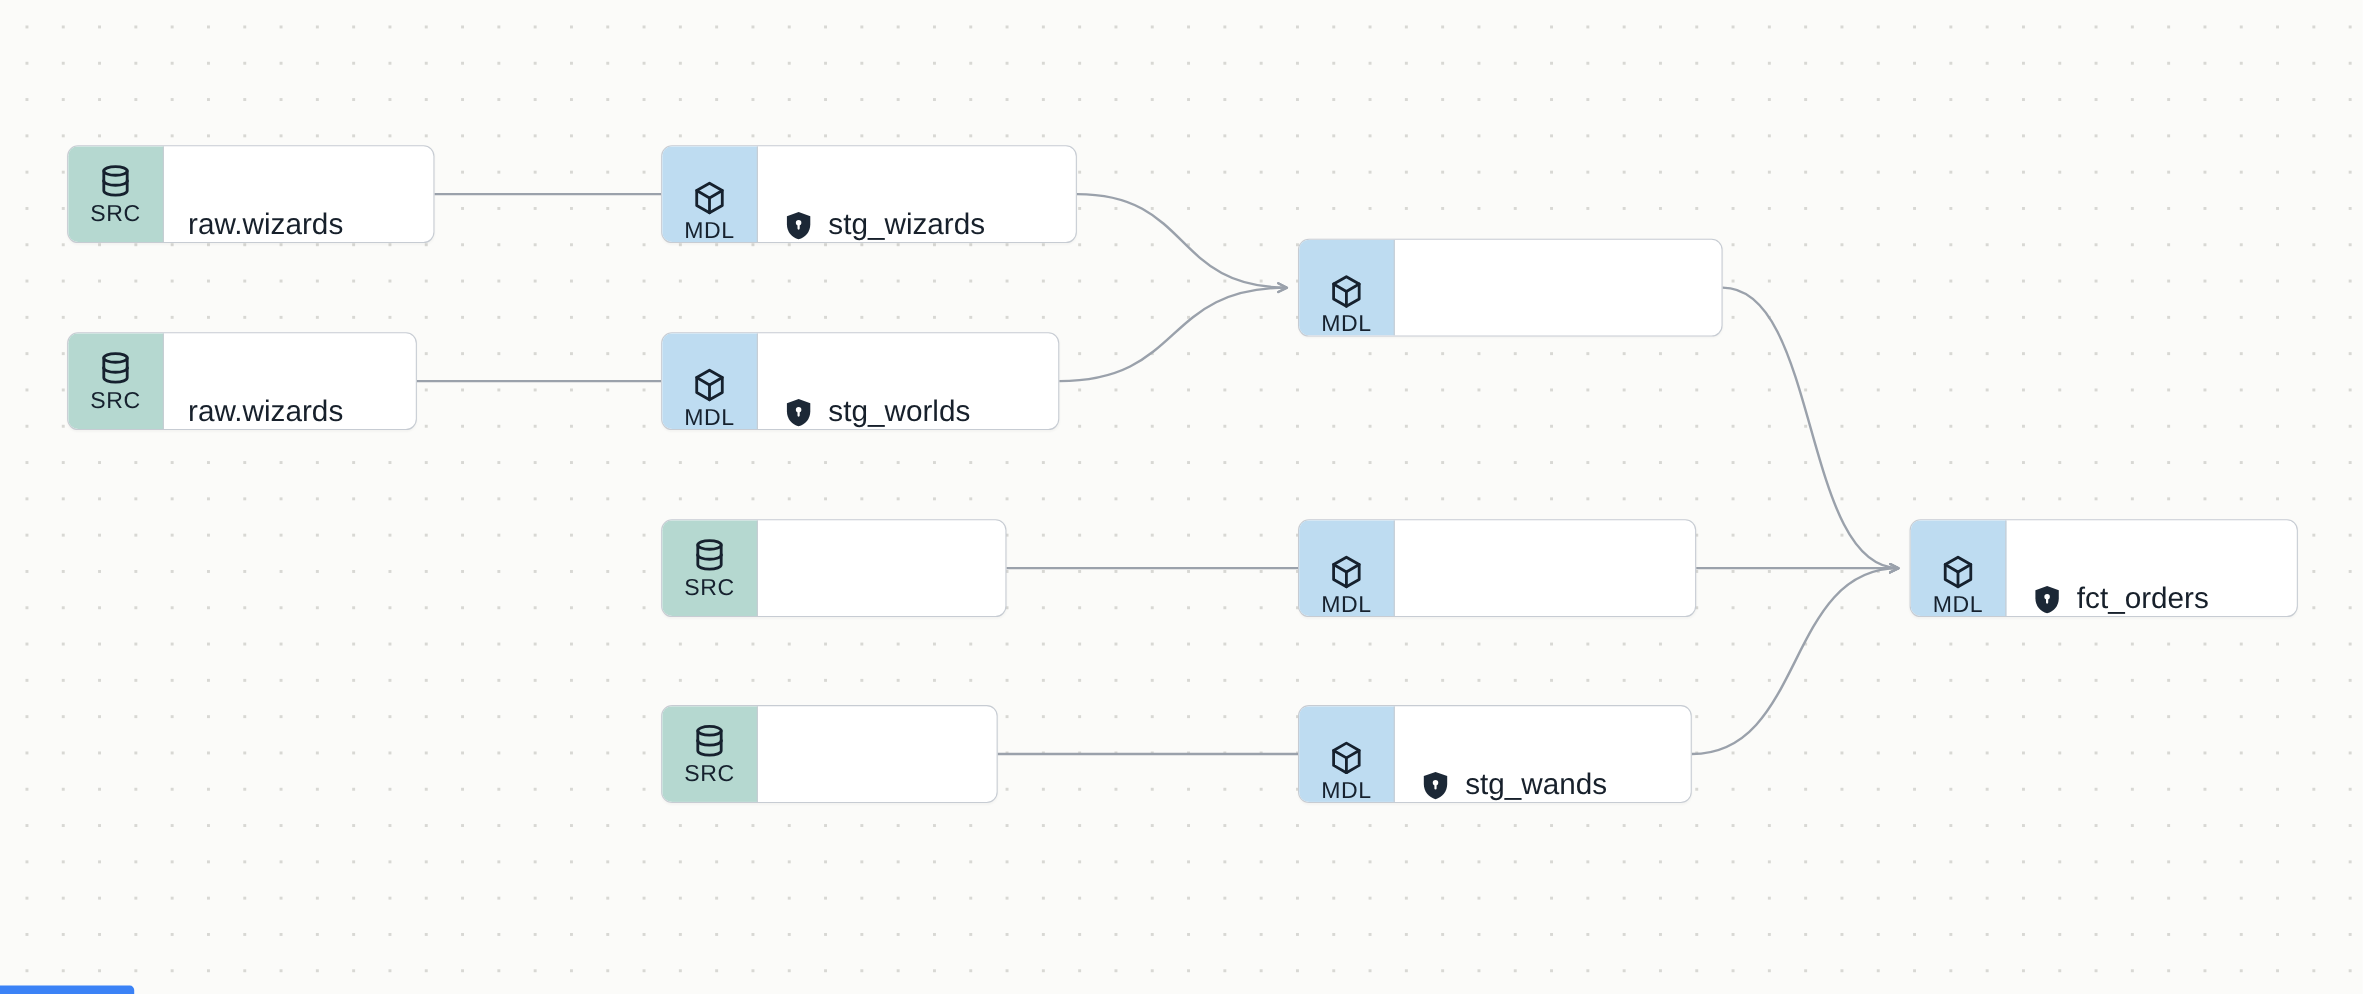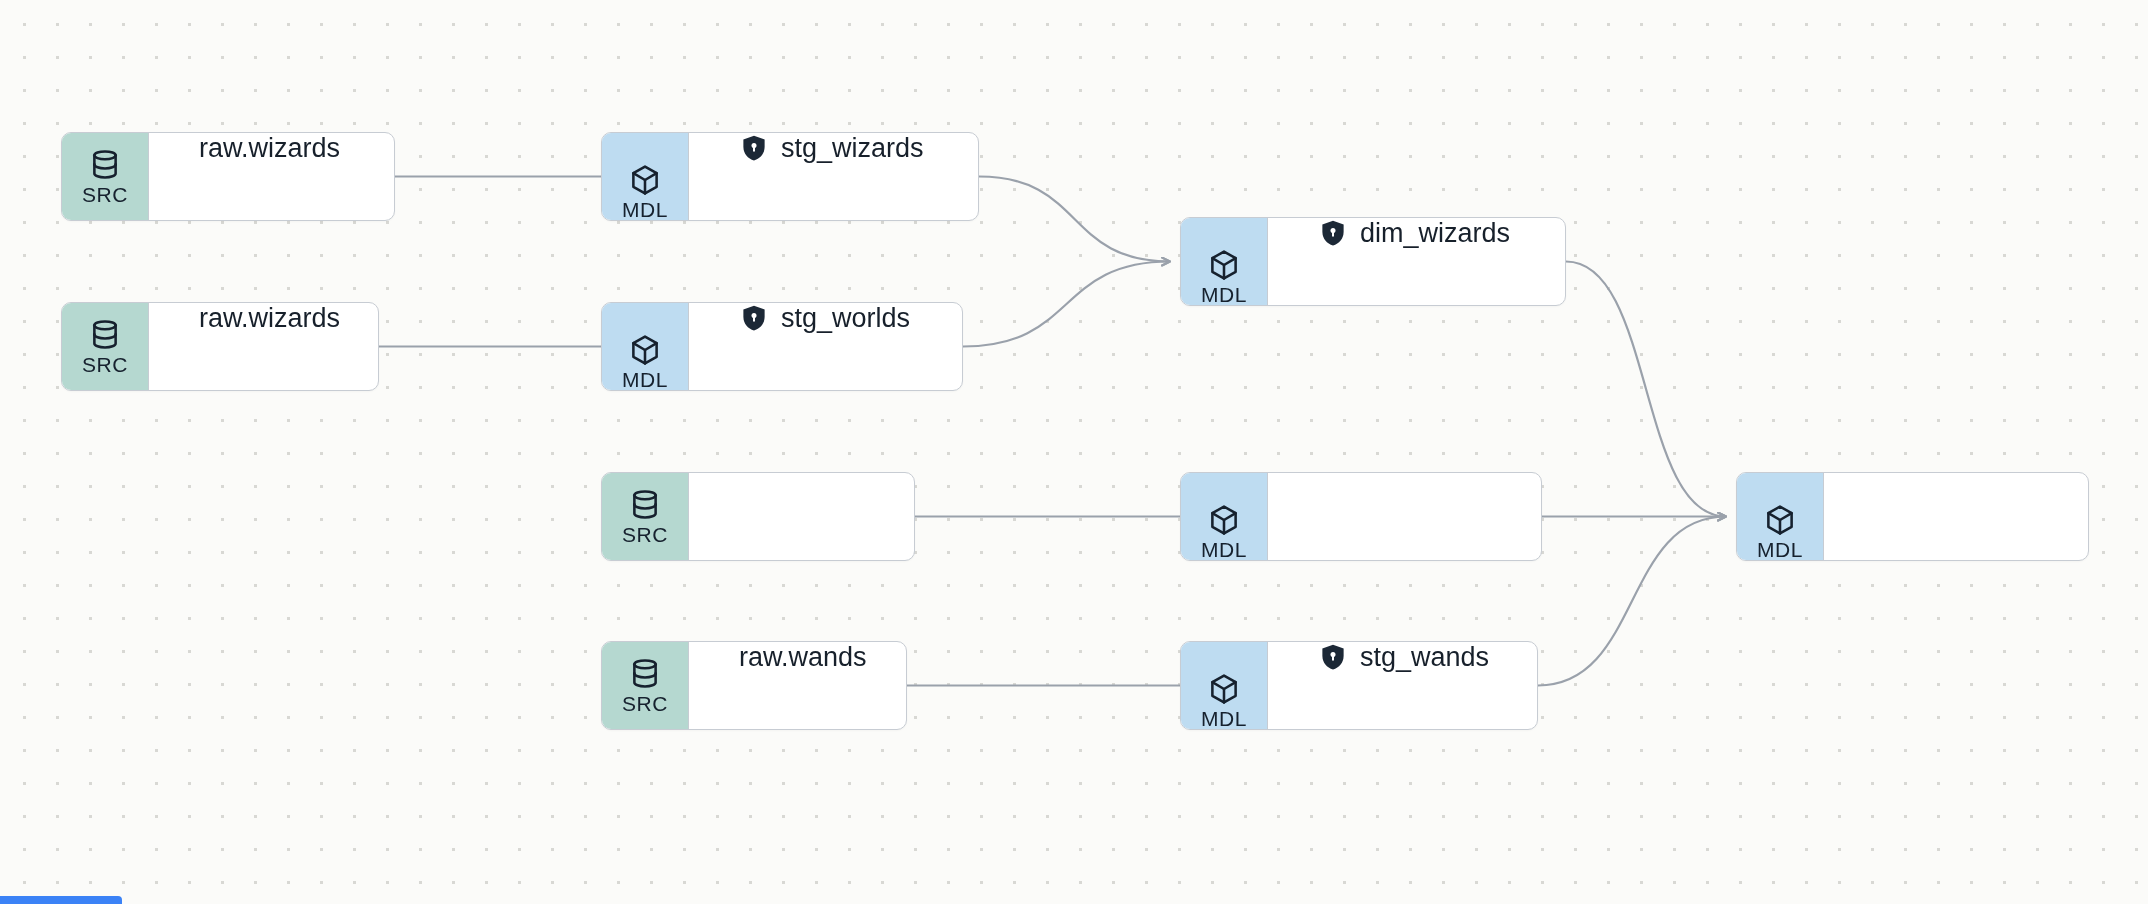--- a/index.html
+++ b/index.html
@@ -53,25 +53,24 @@
   .badge-label {
     font-size: 21px;
     font-weight: 500;
     color: #16212e;
     letter-spacing: 0.5px;
     line-height: 1;
   }
   .badge .icon { display: block; height: 34px; }
   .node-body {
     display: flex;
-    align-items: flex-start;
+    align-items: flex-end;
     gap: 12px;
     padding: 0 26px 0 22px;
     flex: 1 1 auto;
-    margin-left: 28px;
   }
   .node-name {
     font-size: 27px;
     color: #17202b;
     white-space: nowrap;
   }
   .shield { display: block; height: 30px; }
   #bottom-left-blue-bar {
     position: absolute;
     left: 0;
@@ -173,28 +172,20 @@
       </div>
       <div class="node" style="left: 1180px; top: 217px; width: 386px; height: 89px;">
         <div class="badge mdl">
           <span class="icon"><svg width="34" height="34" viewBox="0 0 24 24" fill="none" stroke="#16212e" stroke-width="1.8" stroke-linecap="round" stroke-linejoin="round">
               <path d="M12 2.5 L20.2 7.2 V16.8 L12 21.5 L3.8 16.8 V7.2 Z"></path>
               <path d="M3.8 7.2 L12 12 L20.2 7.2"></path>
               <path d="M12 12 V21.5"></path>
             </svg></span>
           <span class="badge-label">MDL</span>
         </div>
-        <div class="node-body">
-          <span class="shield"><svg width="30" height="30" viewBox="0 0 24 24">
-              <path d="M12 2.2 L20.5 5.2 V11 C20.5 16.6 16.9 20.5 12 22 C7.1 20.5 3.5 16.6 3.5 11 V5.2 Z" fill="#1c2836"></path>
-              <circle cx="12" cy="10" r="2" fill="#ffffff"></circle>
-              <rect x="11.2" y="10.8" width="1.6" height="4.2" rx="0.8" fill="#ffffff"></rect>
-            </svg></span>
-          <span class="node-name">dim_wizards</span>
-        </div>
       </div>
       <div class="node" style="left: 601px; top: 472px; width: 314px; height: 89px;">
         <div class="badge src">
           <span class="icon"><svg width="34" height="34" viewBox="0 0 24 24" fill="none" stroke="#16212e" stroke-width="1.8" stroke-linecap="round">
               <ellipse cx="12" cy="5.2" rx="7.5" ry="2.8"></ellipse>
               <path d="M4.5 5.2 v6.4"></path>
               <path d="M19.5 5.2 v6.4"></path>
               <path d="M4.5 11.6 c0 1.55 3.36 2.8 7.5 2.8 s7.5 -1.25 7.5 -2.8"></path>
               <path d="M4.5 11.6 v6.4 c0 1.55 3.36 2.8 7.5 2.8 s7.5 -1.25 7.5 -2.8 v-6.4"></path>
             </svg></span>
@@ -215,23 +206,20 @@
         <div class="badge src">
           <span class="icon"><svg width="34" height="34" viewBox="0 0 24 24" fill="none" stroke="#16212e" stroke-width="1.8" stroke-linecap="round">
               <ellipse cx="12" cy="5.2" rx="7.5" ry="2.8"></ellipse>
               <path d="M4.5 5.2 v6.4"></path>
               <path d="M19.5 5.2 v6.4"></path>
               <path d="M4.5 11.6 c0 1.55 3.36 2.8 7.5 2.8 s7.5 -1.25 7.5 -2.8"></path>
               <path d="M4.5 11.6 v6.4 c0 1.55 3.36 2.8 7.5 2.8 s7.5 -1.25 7.5 -2.8 v-6.4"></path>
             </svg></span>
           <span class="badge-label">SRC</span>
         </div>
-        <div class="node-body">
-          <span class="node-name">raw.wands</span>
-        </div>
       </div>
       <div class="node" style="left: 1180px; top: 641px; width: 358px; height: 89px;">
         <div class="badge mdl">
           <span class="icon"><svg width="34" height="34" viewBox="0 0 24 24" fill="none" stroke="#16212e" stroke-width="1.8" stroke-linecap="round" stroke-linejoin="round">
               <path d="M12 2.5 L20.2 7.2 V16.8 L12 21.5 L3.8 16.8 V7.2 Z"></path>
               <path d="M3.8 7.2 L12 12 L20.2 7.2"></path>
               <path d="M12 12 V21.5"></path>
             </svg></span>
           <span class="badge-label">MDL</span>
         </div>
@@ -245,17 +233,25 @@
         </div>
       </div>
       <div class="node" style="left: 1736px; top: 472px; width: 353px; height: 89px;">
         <div class="badge mdl">
           <span class="icon"><svg width="34" height="34" viewBox="0 0 24 24" fill="none" stroke="#16212e" stroke-width="1.8" stroke-linecap="round" stroke-linejoin="round">
               <path d="M12 2.5 L20.2 7.2 V16.8 L12 21.5 L3.8 16.8 V7.2 Z"></path>
               <path d="M3.8 7.2 L12 12 L20.2 7.2"></path>
               <path d="M12 12 V21.5"></path>
             </svg></span>
           <span class="badge-label">MDL</span>
+        </div>
+        <div class="node-body">
+          <span class="shield"><svg width="30" height="30" viewBox="0 0 24 24">
+              <path d="M12 2.2 L20.5 5.2 V11 C20.5 16.6 16.9 20.5 12 22 C7.1 20.5 3.5 16.6 3.5 11 V5.2 Z" fill="#1c2836"></path>
+              <circle cx="12" cy="10" r="2" fill="#ffffff"></circle>
+              <rect x="11.2" y="10.8" width="1.6" height="4.2" rx="0.8" fill="#ffffff"></rect>
+            </svg></span>
+          <span class="node-name">fct_orders</span>
         </div>
       </div>
     </div>
   <div id="bottom-left-blue-bar"></div>
 </div>
 
 </body></html>

